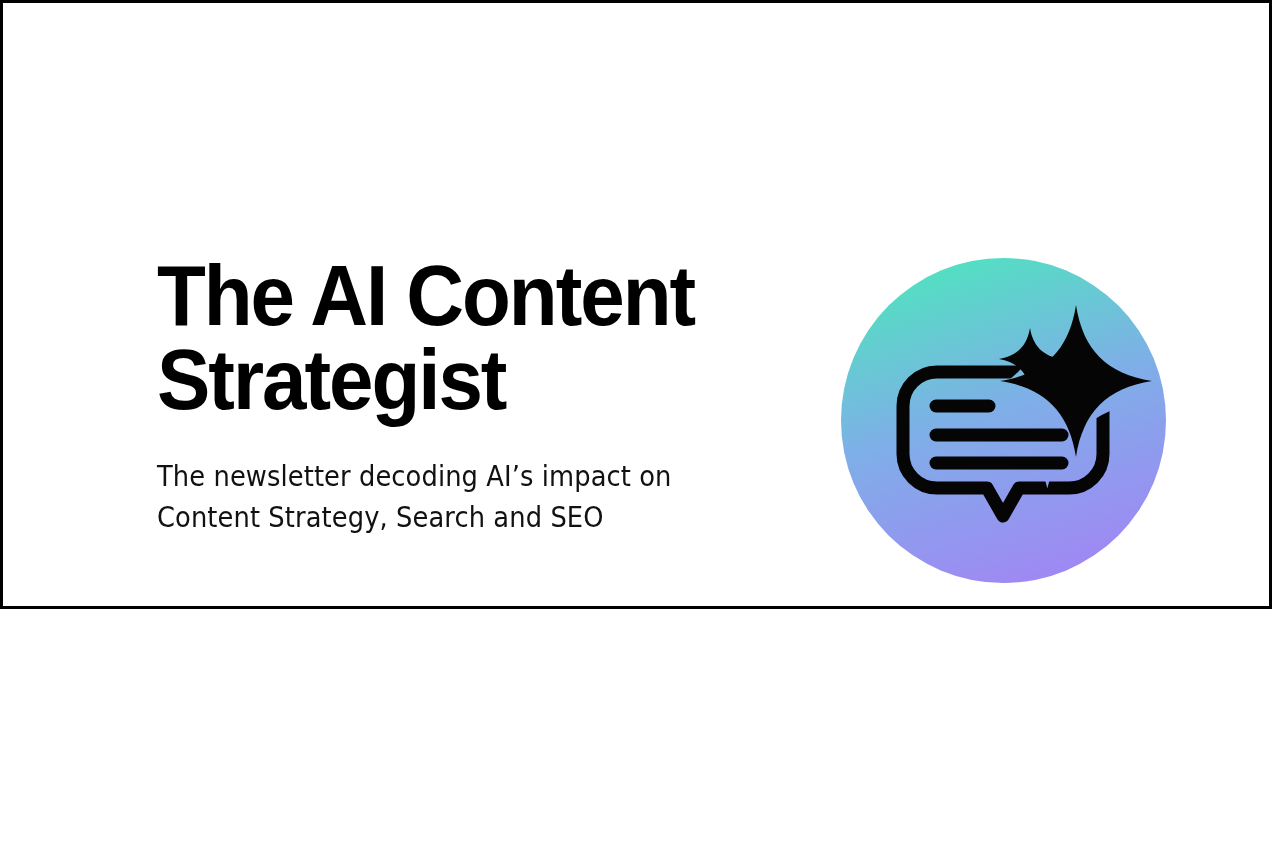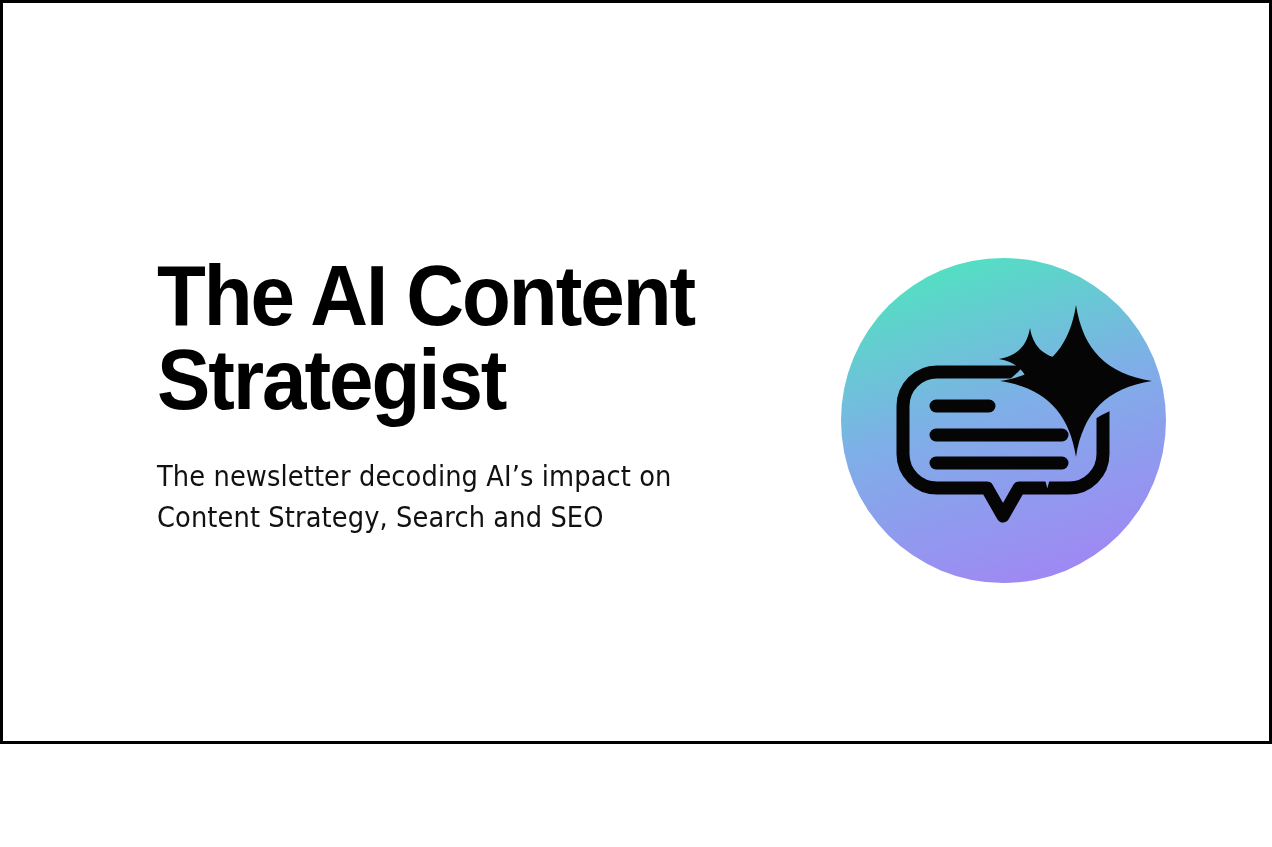--- a/index.html
+++ b/index.html
@@ -12,21 +12,21 @@
     height: 847px;
     overflow: hidden;
     font-family: "Liberation Sans", sans-serif;
   }
 
   
   #banner {
     position: relative;
     box-sizing: border-box;
     width: 1272px;
-    height: 744px;
+    height: 609px;
     background: #ffffff;
     border: 3px solid #000000;
     text-decoration: underline;
   }
 
   
   #text-block {
     position: absolute;
     left: 154px;
     top: 250px;

